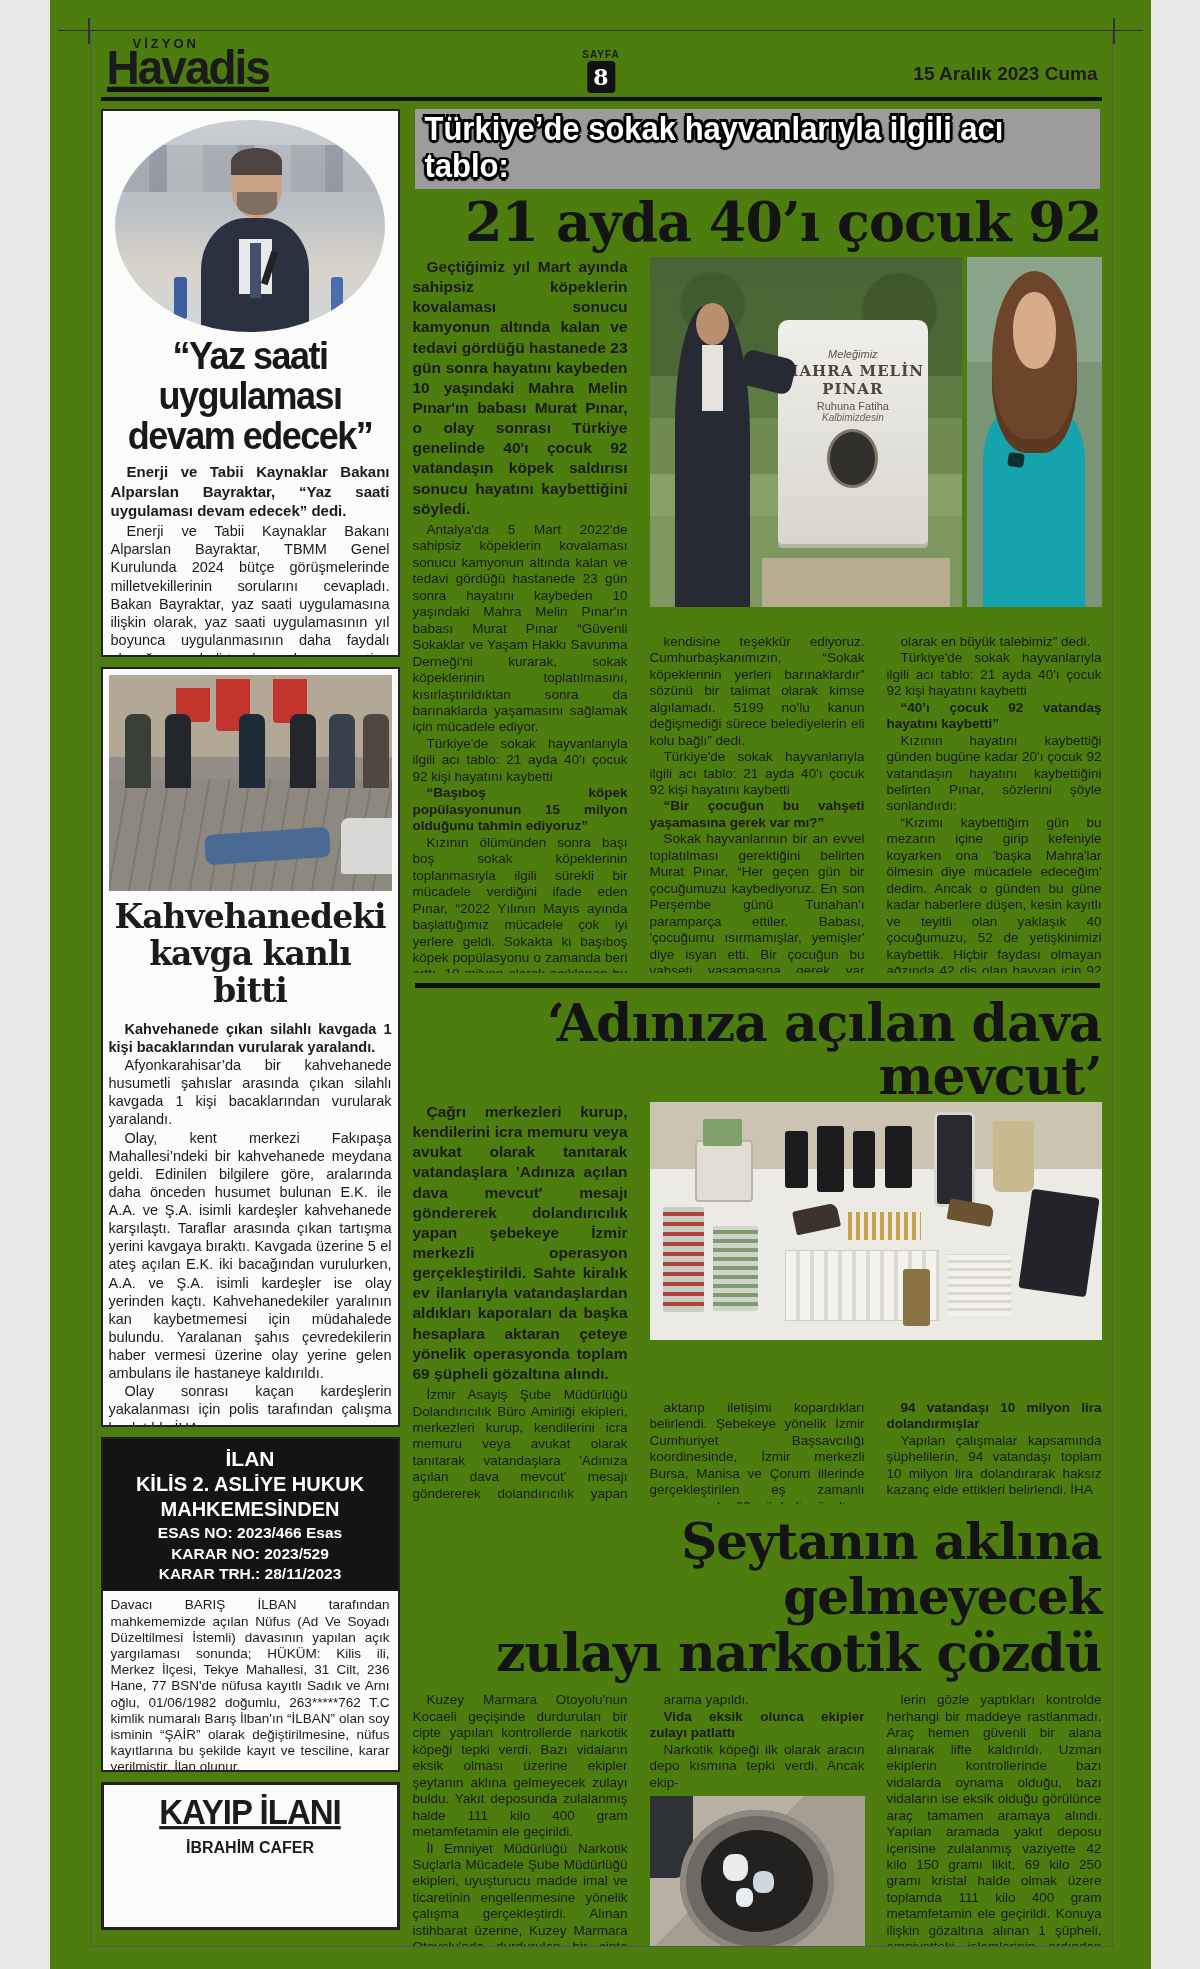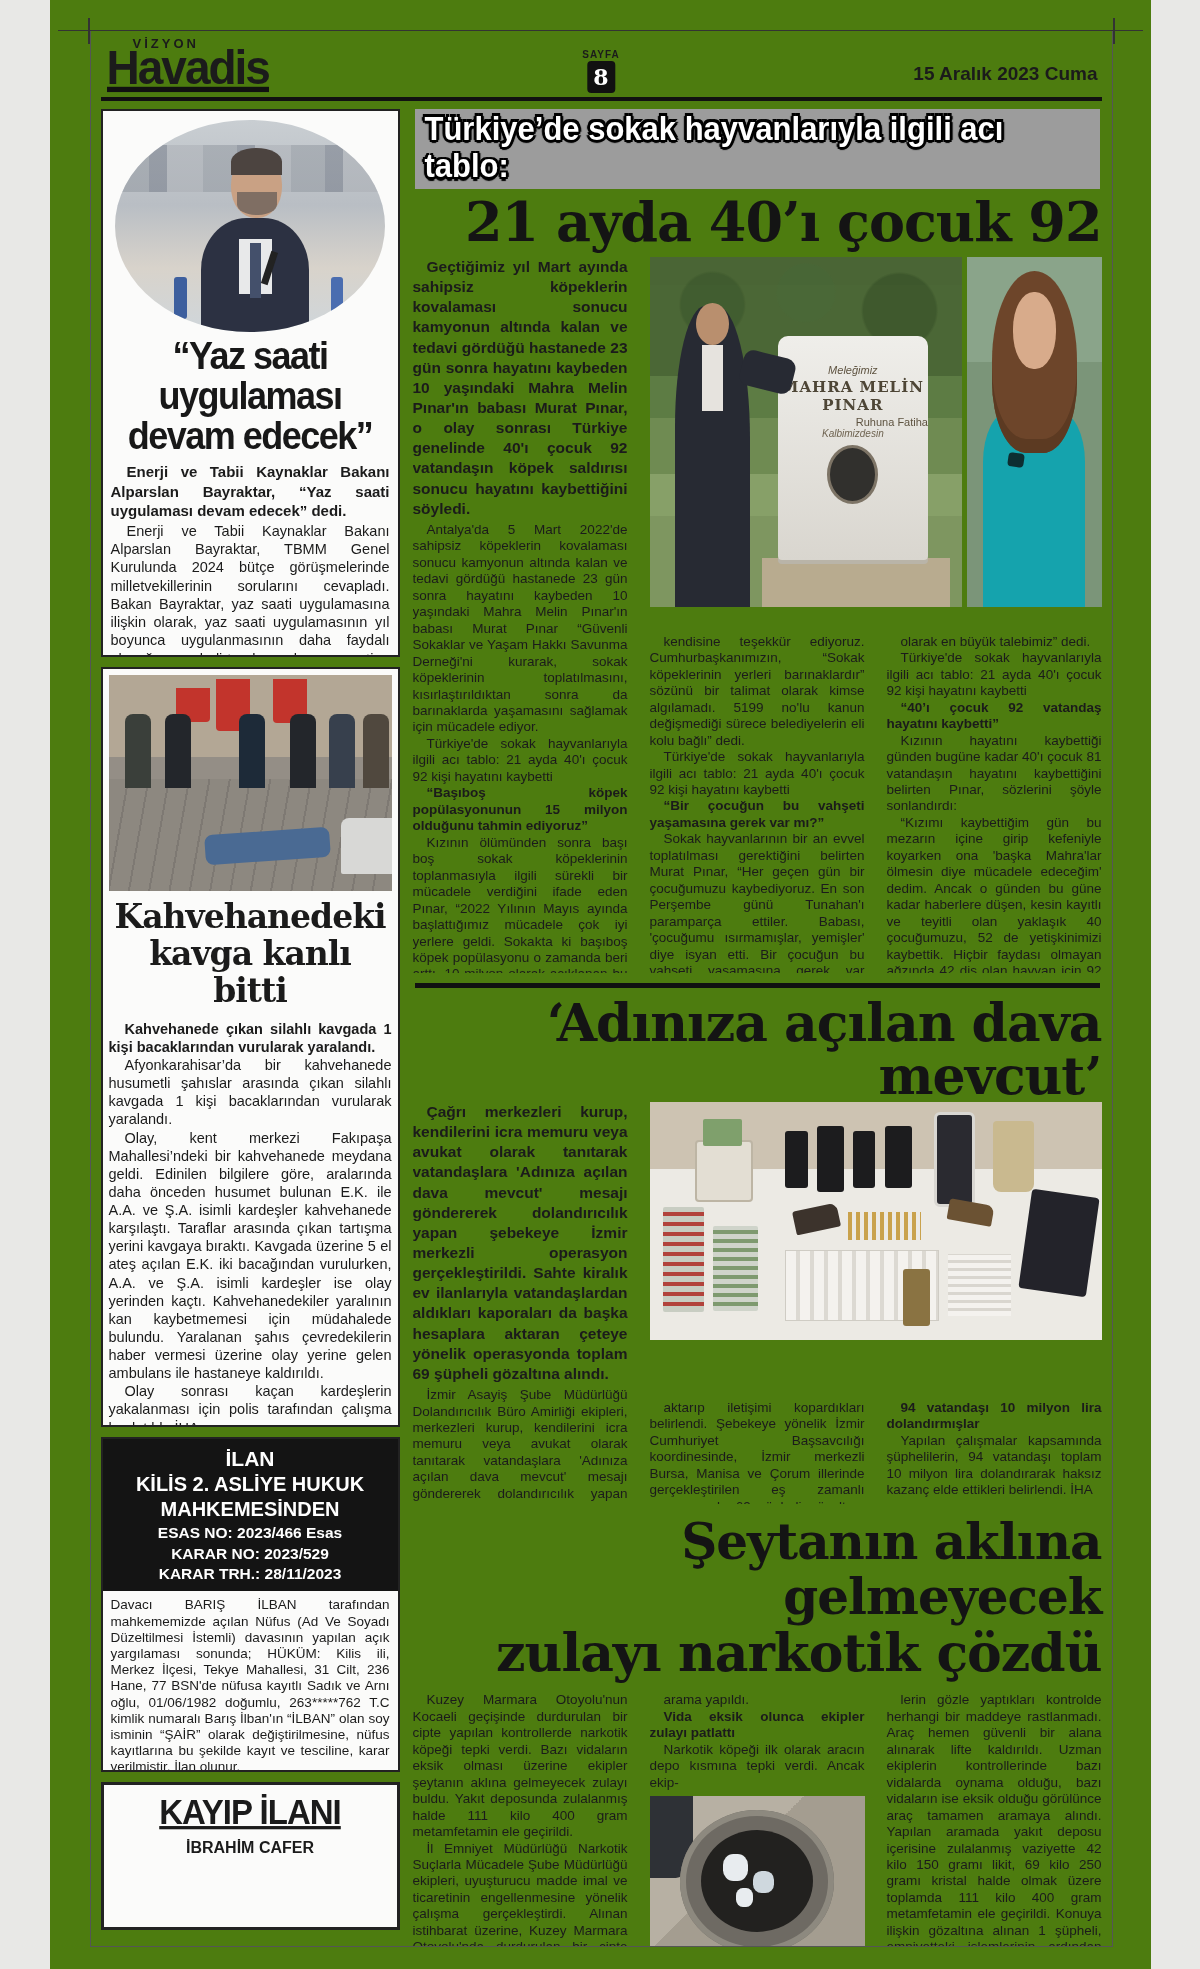--- a/index.html
+++ b/index.html
@@ -100,24 +100,24 @@
   .art1 .c2 { grid-column:2; grid-row:2; }
   .art1 .c3 { grid-column:3; grid-row:2; }
   .mbody { font-size:13.5px; line-height:1.22; text-align:justify; text-indent:14px; }
   .mlead { font-weight:bold; font-size:15.5px; line-height:1.3; text-align:justify; text-indent:14px; margin-bottom:3px;}
   .msub { font-weight:bold; }
 
   
   .grave { flex:1 1 70%; position:relative; overflow:hidden; background:linear-gradient(180deg,#4e6a39 0 8%,#5d7c44 8% 46%,#6f8b52 46% 62%,#87a068 62% 74%,#7e9660 74% 100%); }
   .grave .hedge { position:absolute; top:0; left:0; right:0; height:34%;
      background:radial-gradient(circle at 20% 40%, #3f5a2e 0 12%, transparent 13%),radial-gradient(circle at 50% 30%, #486636 0 16%, transparent 17%),radial-gradient(circle at 80% 45%, #3c562b 0 14%, transparent 15%),#4a6535; opacity:.9;}
-  .grave .stone { position:absolute; left:41%; top:18%; width:48%; height:64%; background:linear-gradient(180deg,#efeeea,#d9d6cf); border-radius:10px 10px 4px 4px; box-shadow:0 4px 0 #b9b4a8; padding-top:9%; text-align:center;margin-top:16px;}
+  .grave .stone { position:absolute; left:41%; top:18%; width:48%; height:64%; background:linear-gradient(180deg,#efeeea,#d9d6cf); border-radius:10px 10px 4px 4px; box-shadow:0 4px 0 #b9b4a8; padding-top:9%; text-align:center;}
   .grave .stone .s1 { font-size:11px; color:#5e5340; font-style:italic; }
   .grave .stone .s2 { font-family:"DejaVu Serif",serif; font-size:15px; font-weight:bold; color:#4e4636; letter-spacing:1px; margin-top:2px;}
-  .grave .stone .s3 { font-size:11px; color:#5e5340; margin-top:2px;text-align:right;}
+  .grave .stone .s3 { font-size:11px; color:#5e5340; margin-top:2px;}
   .grave .stone .s4 { font-size:10px; color:#6e6350; font-style:italic; }
   .grave .stone .oval { width:34%; height:30%; background:#31302d; border-radius:50%; border:3px solid #7d7466; margin:6px auto 0;}
   .grave .base { position:absolute; left:36%; bottom:0; width:60%; height:14%; background:#b8ab8f; }
   .grave .man { position:absolute; left:8%; bottom:0; width:24%; height:86%; background:#272a33; border-radius:40% 44% 0 0; }
   .grave .man .mhead { position:absolute; left:28%; top:-1%; width:44%; height:14%; background:#b98f6e; border-radius:50%; }
   .grave .man .mshirt { position:absolute; left:36%; top:13%; width:28%; height:22%; background:#e6e3de; }
   .grave .man .arm { position:absolute; right:-58%; top:16%; width:70%; height:12%; background:#272a33; border-radius:10px; transform:rotate(14deg); }
 
   
   .girl { flex:1 1 30%; position:relative; overflow:hidden; background:linear-gradient(180deg,#8aa48a 0 30%,#7b9579 30% 100%); }
@@ -306,21 +306,21 @@
           <div class="c2">
             <p class="mbody">kendisine teşekkür ediyoruz. Cumhurbaşkanımızın, “Sokak köpeklerinin yerleri barınaklardır” sözünü bir talimat olarak kimse algılamadı. 5199 no'lu kanun değişmediği sürece belediyelerin eli kolu bağlı” dedi.</p>
             <p class="mbody">Türkiye'de sokak hayvanlarıyla ilgili acı tablo: 21 ayda 40'ı çocuk 92 kişi hayatını kaybetti</p>
             <p class="mbody msub">“Bir çocuğun bu vahşeti yaşamasına gerek var mı?”</p>
             <p class="mbody">Sokak hayvanlarının bir an evvel toplatılması gerektiğini belirten Murat Pınar, “Her geçen gün bir çocuğumuzu kaybediyoruz. En son Perşembe günü Tunahan'ı paramparça ettiler. Babası, 'çocuğumu ısırmamışlar, yemişler' diye isyan etti. Bir çocuğun bu vahşeti yaşamasına gerek var mıydı? Çocuklarımızı bu işten kurtarmak için yeni yaşam alanları yapılmasını, elimizden ne imkan varsa kullanıp köpeklerin bir an evvel toplanması gerekiyor. Bu bizim dernek</p>
           </div>
           <div class="c3">
             <p class="mbody">olarak en büyük talebimiz” dedi.</p>
             <p class="mbody">Türkiye'de sokak hayvanlarıyla ilgili acı tablo: 21 ayda 40'ı çocuk 92 kişi hayatını kaybetti</p>
             <p class="mbody msub">“40’ı çocuk 92 vatandaş hayatını kaybetti”</p>
-            <p class="mbody">Kızının hayatını kaybettiği günden bugüne kadar 40'ı çocuk 81 vatandaşın hayatını kaybettiğini belirten Pınar, sözlerini şöyle sonlandırdı:</p>
+            <p class="mbody">Kızının hayatını kaybettiği günden bugüne kadar 20'ı çocuk 92 vatandaşın hayatını kaybettiğini belirten Pınar, sözlerini şöyle sonlandırdı:</p>
             <p class="mbody">“Kızımı kaybettiğim gün bu mezarın içine girip kefeniyle koyarken ona 'başka Mahra'lar ölmesin diye mücadele edeceğim' dedim. Ancak o günden bu güne kadar haberlere düşen, kesin kayıtlı ve teyitli olan yaklaşık 40 çocuğumuzu, 52 de yetişkinimizi kaybettik. Hiçbir faydası olmayan ağzında 42 diş olan hayvan için 92 vatandaşımızı kurban vermişiz. Daha kaç kurban vermemiz gerekiyor ki, herkesin ayaklanıp bu işe el atması gerekiyor. İnşallah bir an evvel bu iş çözülecek.” İHA</p>
           </div>
         </section>
 
         <div class="divider"></div>
 
         <section class="art2">
           <h2 class="bigh l1">‘Adınıza açılan dava mevcut’</h2>
 
           <div class="cols3 grid">

